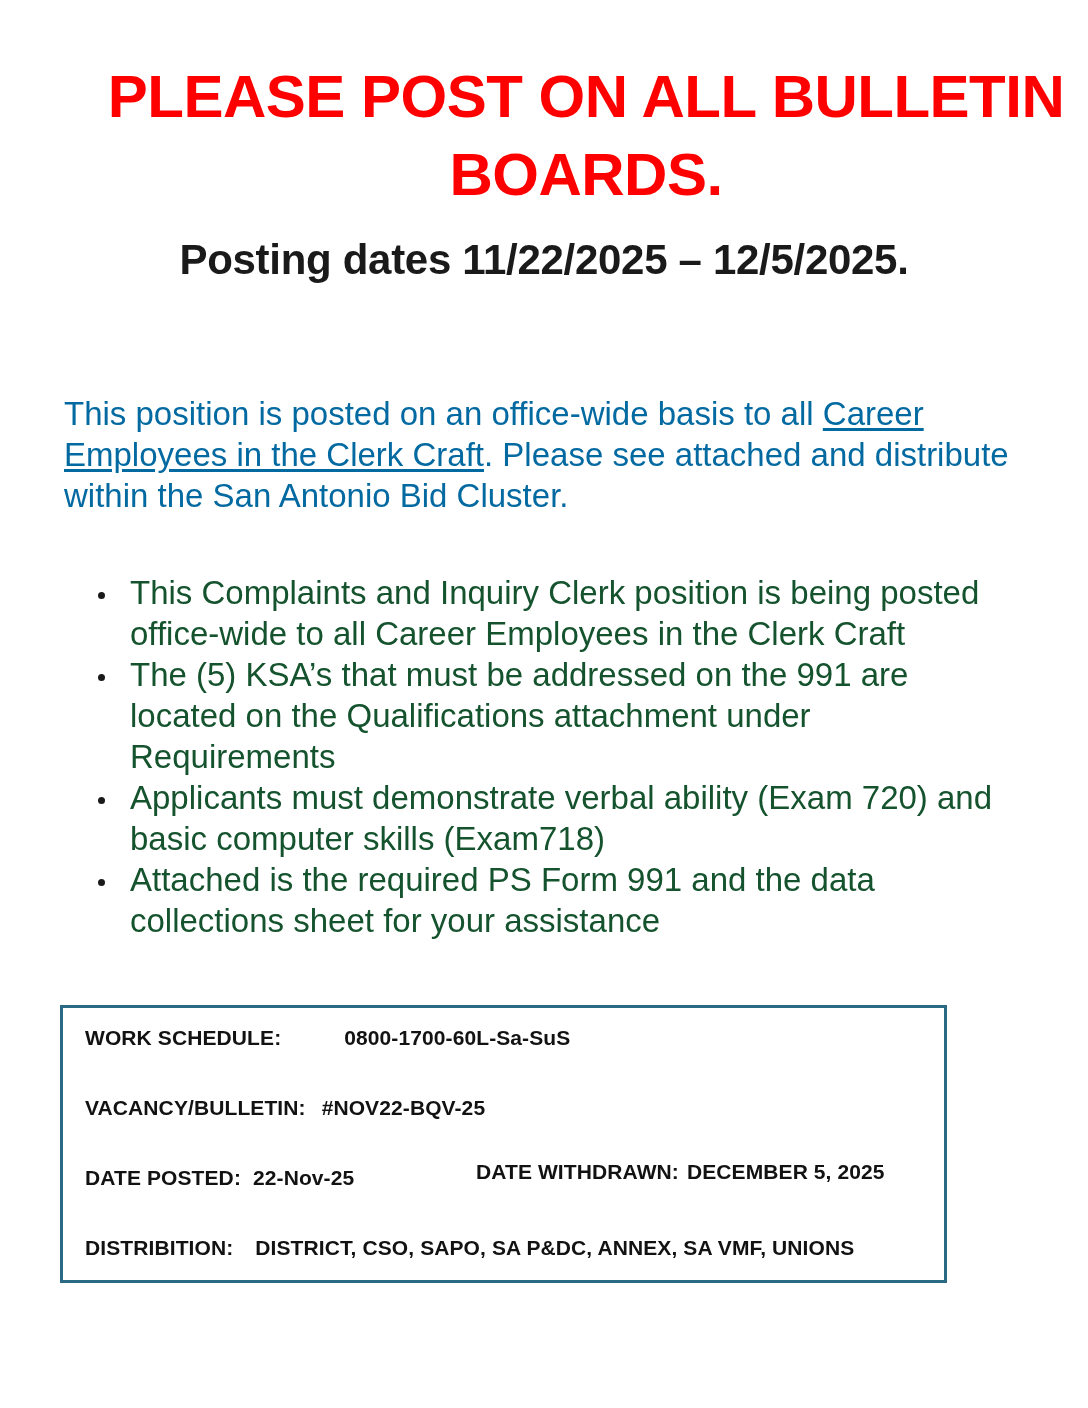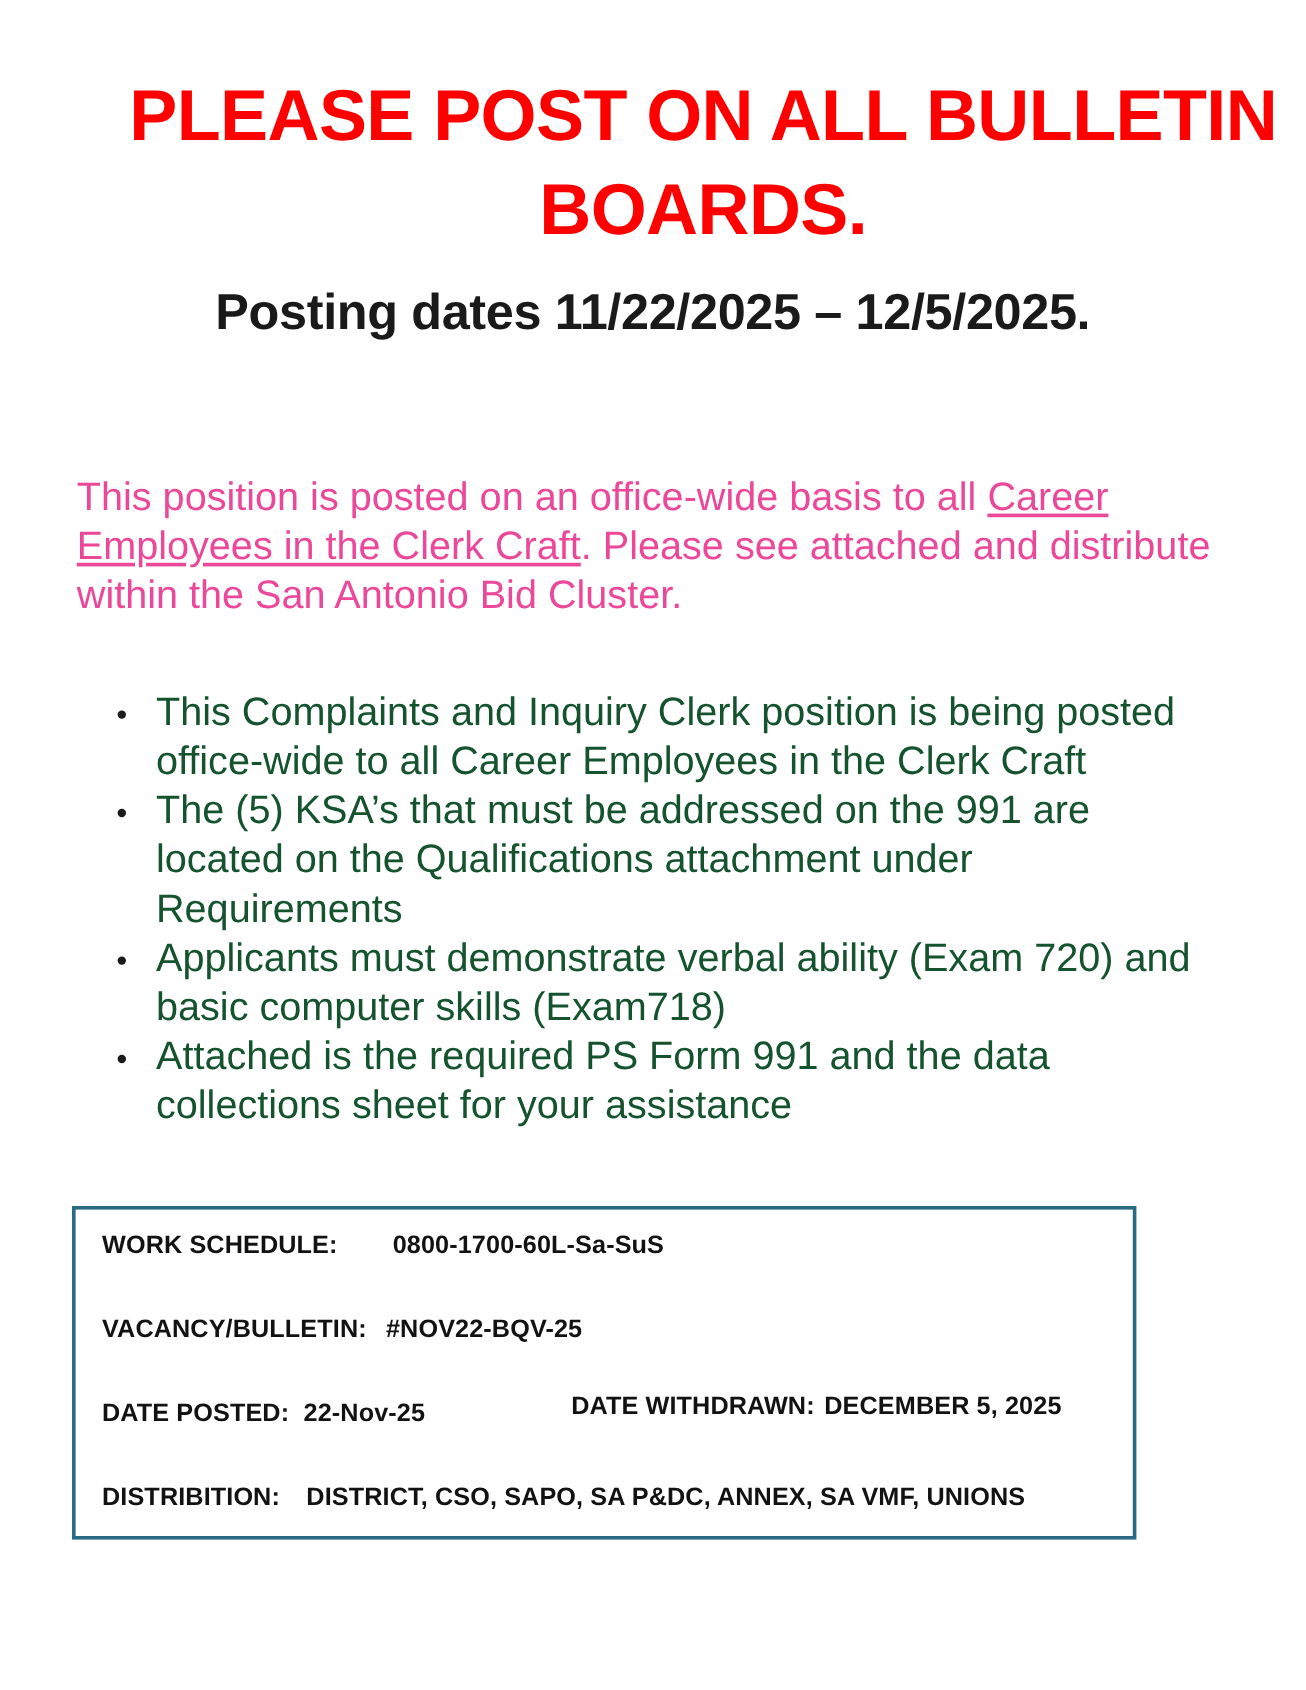--- a/index.html
+++ b/index.html
@@ -52,21 +52,21 @@
   }
 
   
   .intro {
     position: absolute;
     left: 64px;
     top: 360px;
     width: 950px;
     font-size: 33px;
     line-height: 41px;
-    color: #ec4899;
+    color: #0369a1;
   }
   .intro .u {
     text-decoration: underline;
     text-underline-offset: 3px;
   }
 
   
   .bullets {
     position: absolute;
     left: 92px;
@@ -108,21 +108,21 @@
     font-weight: bold;
     color: #121212;
     font-size: 21px;
     letter-spacing: 0.1px;
     white-space: nowrap;
   }
   .lbl { font-weight: bold; margin-top: 20px; }
   .val { font-weight: bold; }
 
   .row-schedule { left: 22px; top: 18px; }
-  .row-schedule .val { margin-left: 46px; }
+  .row-schedule .val { margin-left: 63px; }
 
   .row-vacancy { left: 22px; top: 88px; }
   .row-vacancy .val { margin-left: 16px; }
 
   .row-posted { left: 22px; top: 158px; }
   .row-posted .val { margin-left: 12px; font-weight: bold; }
 
   .row-withdrawn { left: 413px; top: 152px; }
   .row-withdrawn .val { margin-left: 8px; }
 

